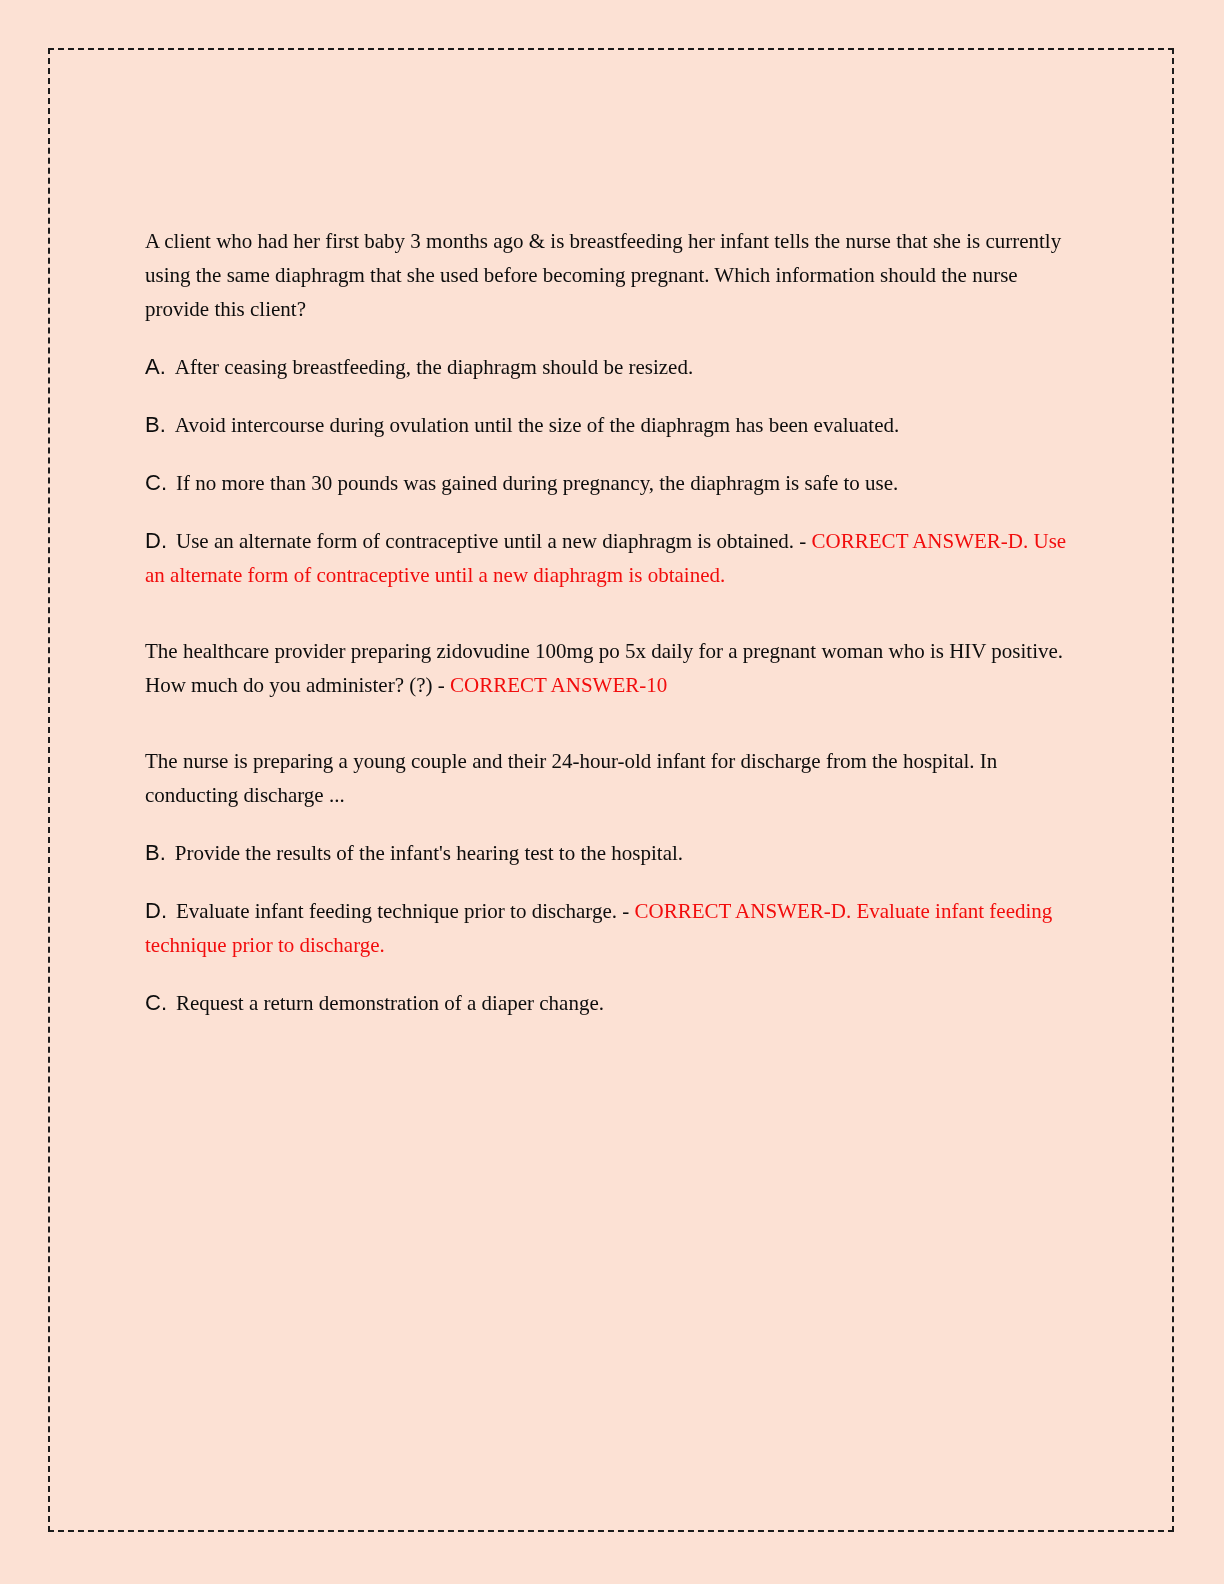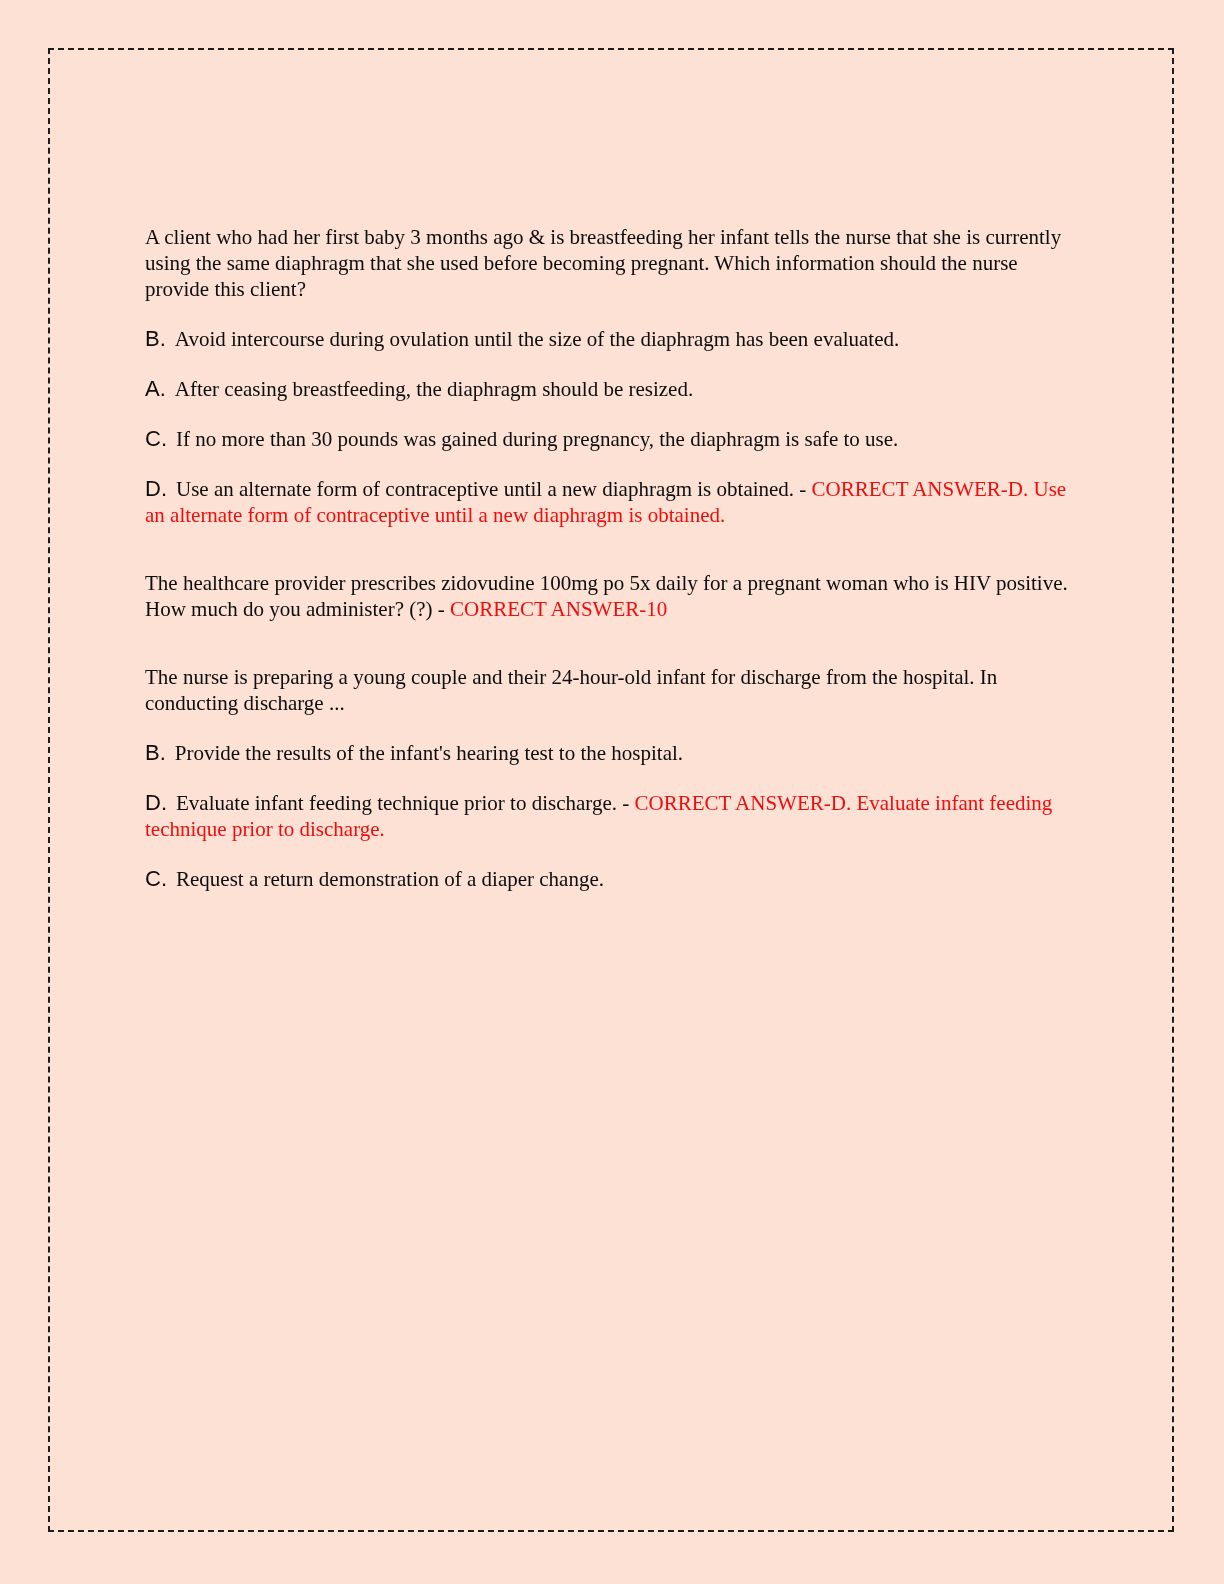--- a/index.html
+++ b/index.html
@@ -24,21 +24,21 @@
     border: 2px dashed #1c1c1c;
     box-sizing: border-box;
     pointer-events: none;
   }
   .content {
     position: absolute;
     left: 145px;
     top: 224px;
     width: 938px;
     font-size: 21px;
-    line-height: 26px;
+    line-height: 34px;
   }
   .content p {
     margin: 0 0 24px 0;
   }
   .question {
     margin-bottom: 42px;
   }
   .question:last-child {
     margin-bottom: 16px;
   }
@@ -56,28 +56,28 @@
 </style>
 </head>
 <body>
 
 <div class="page-border"></div>
 
 <div class="content">
 
   <div class="question">
     <p class="stem"><span>A client who had her first baby 3 months ago &amp; is breastfeeding her infant tells the nurse that she is currently using the same diaphragm that she used before becoming pregnant. Which information should the nurse provide this client?</span></p>
+    <p class="option"><span class="option-letter">A.</span><span>After ceasing breastfeeding, the diaphragm should be resized.</span></p>
     <p class="option"><span class="option-letter">B.</span><span>Avoid intercourse during ovulation until the size of the diaphragm has been evaluated.</span></p>
-    <p class="option"><span class="option-letter">A.</span><span>After ceasing breastfeeding, the diaphragm should be resized.</span></p>
     <p class="option"><span class="option-letter">C.</span><span>If no more than 30 pounds was gained during pregnancy, the diaphragm is safe to use.</span></p>
     <p class="option"><span class="option-letter">D.</span><span>Use an alternate form of contraceptive until a new diaphragm is obtained.</span><span class="sep"> - </span><span class="answer">CORRECT ANSWER-D. Use an alternate form of contraceptive until a new diaphragm is obtained.</span></p>
   </div>
 
   <div class="question">
-    <p class="stem"><span>The healthcare provider prescribes zidovudine 100mg po 5x daily for a pregnant woman who is HIV positive. How much do you administer? (?)</span><span class="sep"> - </span><span class="answer">CORRECT ANSWER-10</span></p>
+    <p class="stem"><span>The healthcare provider preparing zidovudine 100mg po 5x daily for a pregnant woman who is HIV positive. How much do you administer? (?)</span><span class="sep"> - </span><span class="answer">CORRECT ANSWER-10</span></p>
   </div>
 
   <div class="question">
     <p class="stem"><span>The nurse is preparing a young couple and their 24-hour-old infant for discharge from the hospital. In conducting discharge ...</span></p>
     <p class="option"><span class="option-letter">B.</span><span>Provide the results of the infant's hearing test to the hospital.</span></p>
     <p class="option"><span class="option-letter">D.</span><span>Evaluate infant feeding technique prior to discharge.</span><span class="sep"> - </span><span class="answer">CORRECT ANSWER-D. Evaluate infant feeding technique prior to discharge.</span></p>
     <p class="option"><span class="option-letter">C.</span><span>Request a return demonstration of a diaper change.</span></p>
   </div>
 
 </div>

